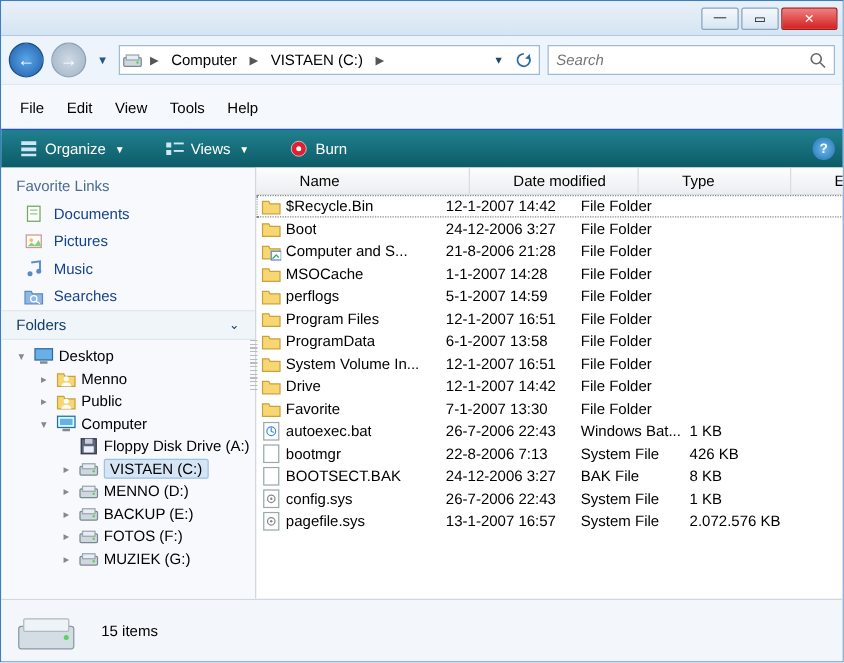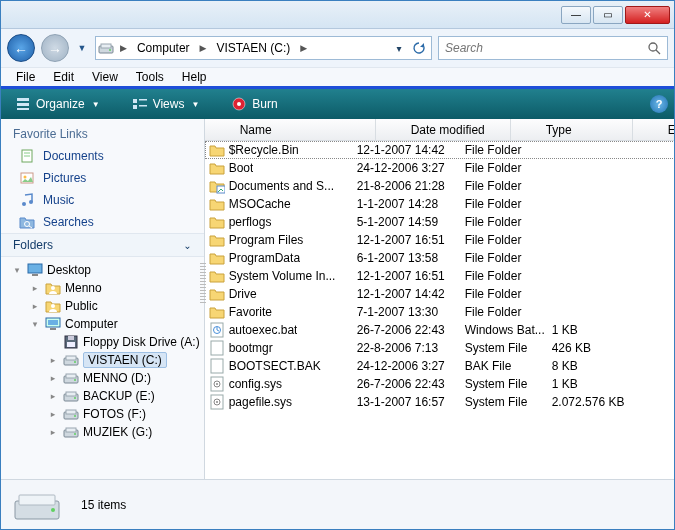--- a/index.html
+++ b/index.html
@@ -14,21 +14,21 @@
   .nav-arrow { color:#fff; font-size:14px; font-weight:bold;}
   .nav-dd { width:14px; height:18px; display:flex; align-items:center; justify-content:center; color:#24568b; font-size:9px; cursor:pointer;}
   .address { flex:1; height:24px; border:1px solid #9dbad6; background:#fff; display:flex; align-items:center; padding:0 2px; gap:4px;}
   .crumb { font-size:12px; color:#000; padding:2px 4px; cursor:pointer; display:flex; align-items:center; gap:2px;}
   .crumb-sep { font-size:9px; color:#555; padding:0 2px; cursor:pointer;}
   .addr-icons { margin-left:auto; display:flex; align-items:center;}
   .addr-btn { width:20px; height:20px; display:flex; align-items:center; justify-content:center; color:#246; font-size:10px; cursor:pointer;}
   .search { width:230px; height:24px; border:1px solid #9dbad6; background:#fff; display:flex; align-items:center; padding:0 6px;}
   .search input { border:none; outline:none; flex:1; font-size:12px; color:#888; font-style:italic;}
   .search-icon { width:14px; height:14px; color:#555;}
-  .menubar { height:22px; background:#f5f8fc; display:flex; align-items:center; padding:0 6px; border-top:1px solid #e0e7ef; border-bottom:3px solid #1d4ed8;}
+  .menubar { height:37px; background:#f5f8fc; display:flex; align-items:center; padding:0 6px; border-top:1px solid #e0e7ef; border-bottom:1px solid #1d4ed8;}
   .menu-item { font-size:12px; padding:2px 9px; cursor:pointer;}
   .toolbar { height:30px; background: linear-gradient(#21808e,#0c5b67); display:flex; align-items:center; padding:0 6px; gap:16px; color:#fff;}
   .tool-btn { display:flex; align-items:center; gap:5px; padding:3px 8px; cursor:pointer; font-size:12px;}
   .tool-icon { width:16px; height:16px; display:flex; align-items:center; justify-content:center;}
   .tool-dd { font-size:8px; margin-left:2px;}
   .help-btn { margin-left:auto; width:18px; height:18px; border-radius:50%; background:radial-gradient(#6bb8e8,#2272b3); display:flex; align-items:center; justify-content:center; color:#fff; font-weight:bold; font-size:11px; cursor:pointer;}
   .body { flex:1; display:flex; overflow:hidden;}
   .side { width:235px; border-right:1px solid #d0d8e0; display:flex; flex-direction:column; background:#f7f9fc; position:relative;}
   .fav-head, .fold-head { font-size:12px; color:#4b6c93; padding:8px 12px 4px;}
   .fold-head { display:flex; align-items:center; justify-content:space-between; border-top:1px solid #e0e7ef; border-bottom:1px solid #e0e7ef; background:#f0f5fa; cursor:pointer; color:#153d6a; padding:4px 12px;}
@@ -368,21 +368,21 @@
           </div>
           <div class="row">
             <div class="c-name">
               <span class="row-icon">
                 <svg width="16" height="16">
                   <path d="M1 4h5l1 2h8v8H1z" fill="#f7d674" stroke="#caa23c"></path>
                   <rect x="8" y="8" width="8" height="7" fill="#fff" stroke="#5a8acb"></rect>
                   <path d="M9 14l3-3 2 2" fill="none" stroke="#3a7"></path>
                 </svg>
               </span>
-              <span class="lbl">Documents and S...</span>
+              <span class="lbl">Computer and S...</span>
             </div>
             <div class="c-date">21-8-2006 21:28</div>
             <div class="c-type">File Folder</div>
             <div class="c-size"></div>
           </div>
           <div class="row">
             <div class="c-name">
               <span class="row-icon">
                 <svg width="16" height="16">
                   <path d="M1 4h5l1 2h8v8H1z" fill="#f7d674" stroke="#caa23c"></path>

